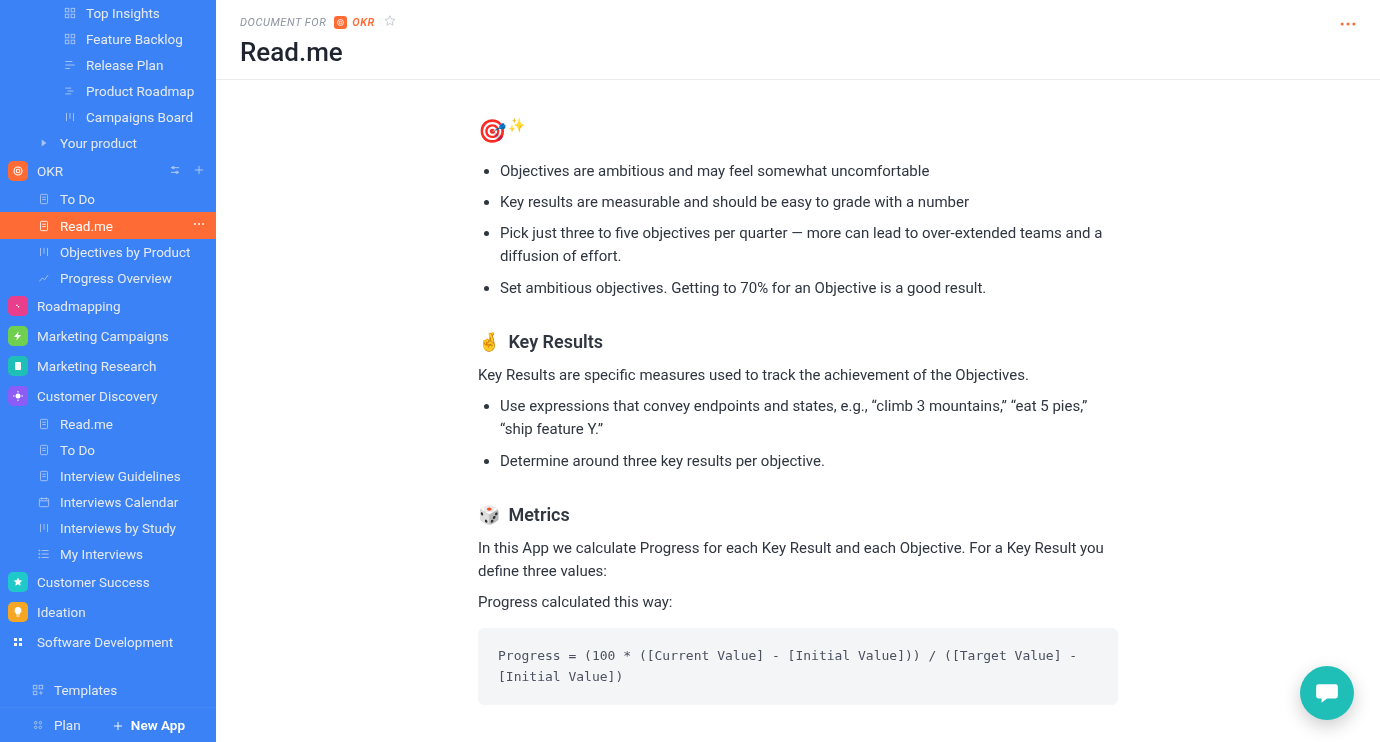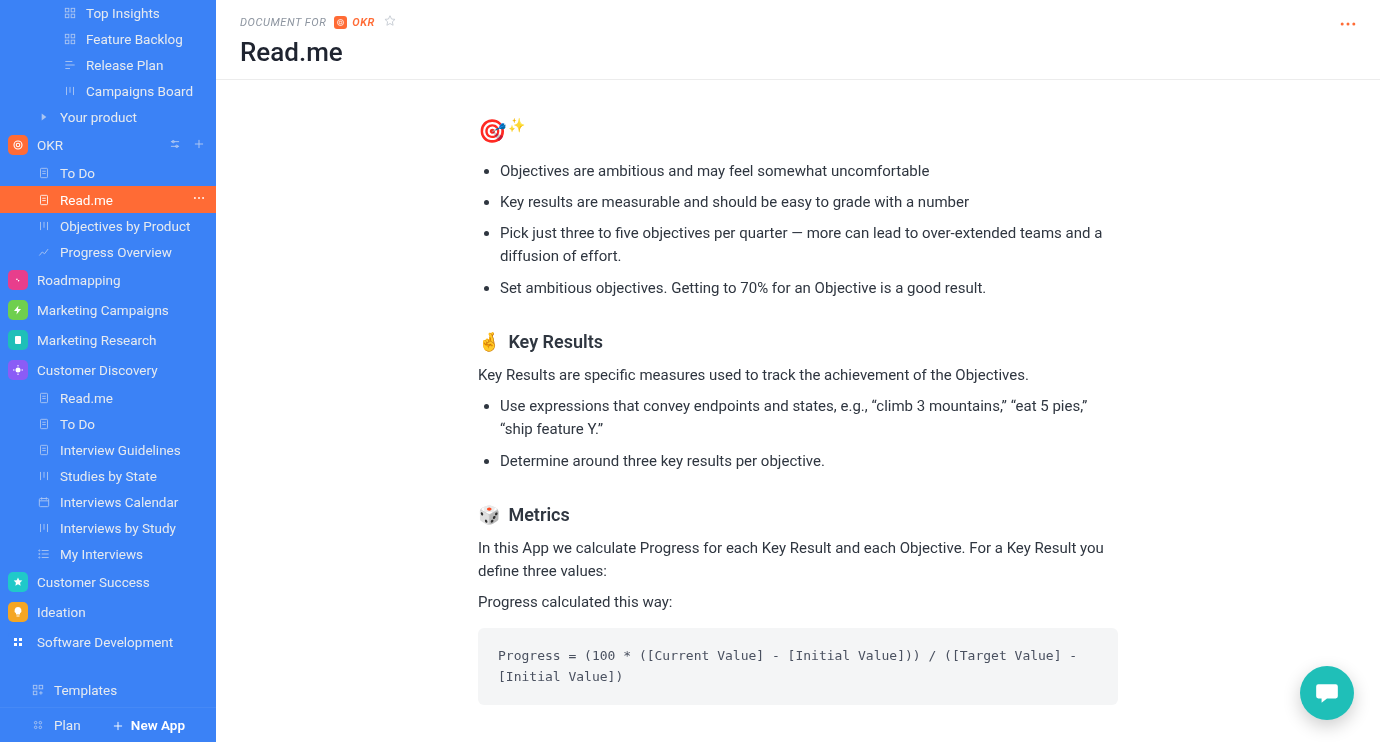--- a/index.html
+++ b/index.html
@@ -162,20 +162,28 @@
         <span class="side-icon">
           <svg class="ico" viewBox="0 0 24 24">
             <path d="M4 6h12M4 12h16M4 18h8"></path>
           </svg>
         </span>
         <span>Release Plan</span>
       </div>
       <div class="side-item level-3">
         <span class="side-icon">
           <svg class="ico" viewBox="0 0 24 24">
+            <path d="M4 7h10M8 12h10M4 17h10"></path>
+          </svg>
+        </span>
+        <span>Product Roadmap</span>
+      </div>
+      <div class="side-item level-3">
+        <span class="side-icon">
+          <svg class="ico" viewBox="0 0 24 24">
             <path d="M6 5v14M12 5v10M18 5v14"></path>
           </svg>
         </span>
         <span>Campaigns Board</span>
       </div>
       <div class="side-item level-2">
         <span class="side-icon">
           <svg class="ico ico-fill" viewBox="0 0 24 24">
             <path d="M8 6l8 6-8 6z"></path>
           </svg>
@@ -296,28 +304,20 @@
         <span>To Do</span>
       </div>
       <div class="side-item level-2">
         <span class="side-icon">
           <svg class="ico" viewBox="0 0 24 24">
             <rect x="6" y="4" width="12" height="16" rx="1.5"></rect>
             <path d="M9 9h6M9 13h6"></path>
           </svg>
         </span>
         <span>Interview Guidelines</span>
-      </div>
-      <div class="side-item level-2">
-        <span class="side-icon">
-          <svg class="ico" viewBox="0 0 24 24">
-            <path d="M6 5v14M12 5v10M18 5v14"></path>
-          </svg>
-        </span>
-        <span>Studies by State</span>
       </div>
       <div class="side-item level-2">
         <span class="side-icon">
           <svg class="ico" viewBox="0 0 24 24">
             <rect x="4" y="6" width="16" height="14" rx="2"></rect>
             <path d="M4 10h16M8 4v4M16 4v4"></path>
           </svg>
         </span>
         <span>Interviews Calendar</span>
       </div>

